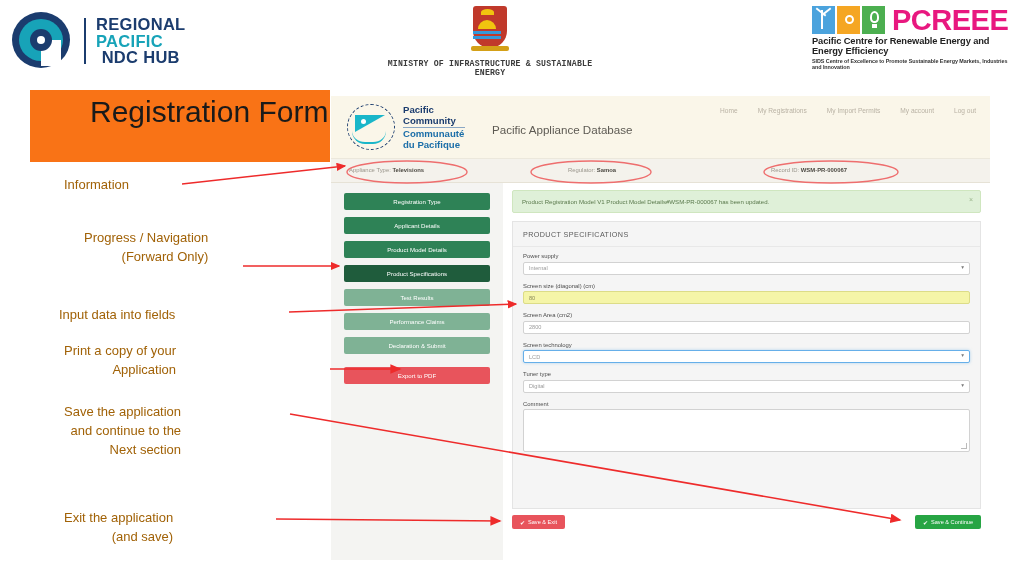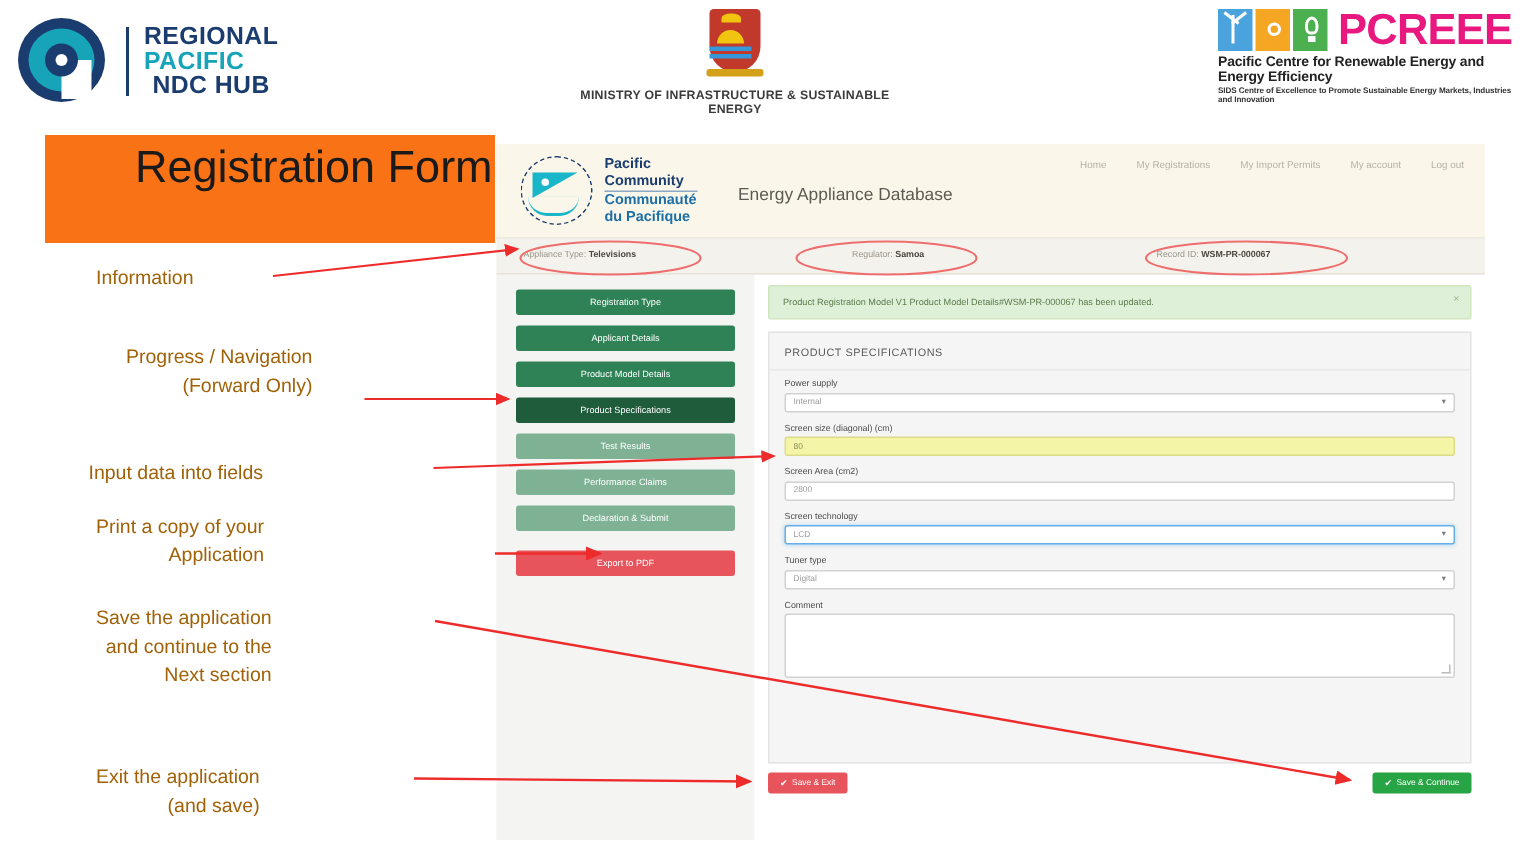--- a/index.html
+++ b/index.html
@@ -30,21 +30,21 @@
 
   .ministry { position:absolute; left:380px; top:4px; width:220px; text-align:center; }
   .crest { width:40px; height:52px; margin:0 auto; position:relative; }
   .crest .shield { position:absolute; left:3px; top:2px; width:34px; height:42px;
      background:#c0392b; border-radius:3px 3px 17px 17px; overflow:hidden; }
   .crest .sun { position:absolute; left:8px; top:16px; width:18px; height:9px; background:#f1c40f; border-radius:18px 18px 0 0; }
   .crest .wave { position:absolute; left:3px; top:27px; width:28px; height:3px; background:#3498db; }
   .crest .wave2 { position:absolute; left:3px; top:32px; width:28px; height:3px; background:#3498db; }
   .crest .bird { position:absolute; left:11px; top:5px; width:13px; height:6px; background:#f1c40f; border-radius:50% 50% 0 0; }
   .crest .base { position:absolute; left:1px; top:42px; width:38px; height:5px; background:#d4a017; border-radius:2px; }
-  .ministry-text { font-family:Liberation Sans, sans-serif; font-size:8.2px; font-weight:bold;
+  .ministry-text { font-family:Liberation Mono, monospace; font-size:8.2px; font-weight:bold;
      color:#3b3b3b; letter-spacing:.2px; margin-top:3px; }
 
   .pcreee { position:absolute; left:812px; top:6px; width:206px; }
   .pcreee-row { display:flex; align-items:flex-start; }
   .pc-tiles { display:flex; gap:2px; }
   .pc-tile { width:23px; height:28px; position:relative; }
   .pc-tile.blue { background:#4ba3dd; }
   .pc-tile.orange { background:#f5a623; }
   .pc-tile.green { background:#4caf50; }
   .pc-tile .wt { position:absolute; left:9px; top:4px; width:2px; height:19px; background:#fff; }
@@ -199,21 +199,21 @@
         <div class="spc-dot"></div>
         <div class="spc-arc"></div>
     </div>
     <div class="spc-txt">
       <div>Pacific</div>
       <div>Community</div>
       <div class="spc-rule"></div>
       <div class="fr">Communauté</div>
       <div class="fr">du Pacifique</div>
     </div>
-    <div class="app-name">Energy Appliance Database</div>
+    <div class="app-name">Pacific Appliance Database</div>
     <div class="app-nav">
       <span>Home</span>
       <span>My Registrations</span>
       <span>My Import Permits</span>
       <span>My account</span>
       <span>Log out</span>
     </div>
   </div>
 
   <div class="info-bar">

